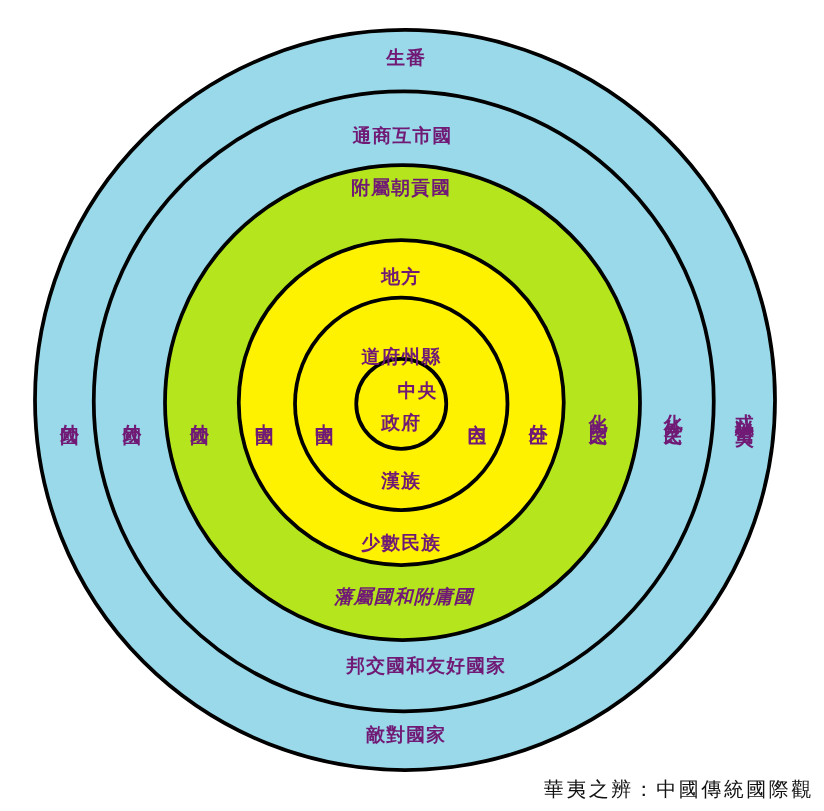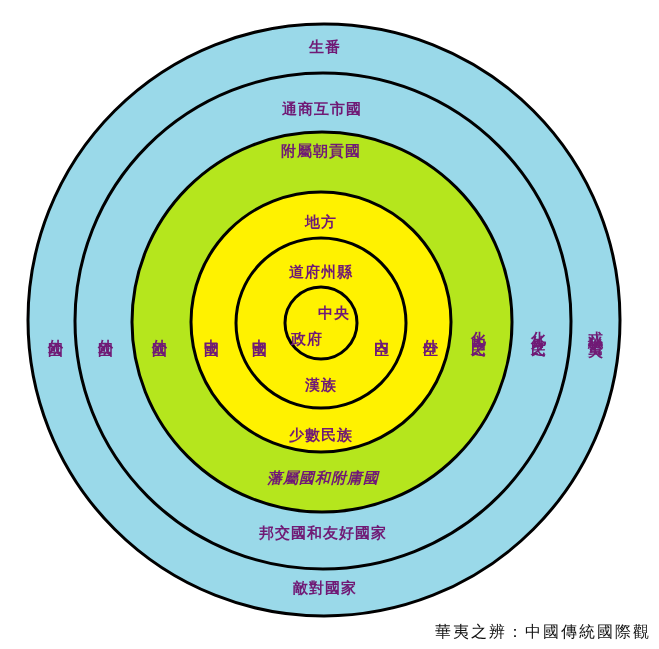--- a/index.html
+++ b/index.html
@@ -20,29 +20,29 @@
   <circle cx="322" cy="322" r="190" fill="#B5E61D" stroke="#000" stroke-width="3"></circle>
   <circle cx="321" cy="322" r="130" fill="#FFF200" stroke="#000" stroke-width="3"></circle>
   <circle cx="321" cy="323" r="85" fill="#FFF200" stroke="#000" stroke-width="3"></circle>
   <circle cx="321" cy="323" r="36" fill="#FFF200" stroke="#000" stroke-width="3"></circle>
 </svg>
 
 <div class="lbl" style="left:325px;top:47px;">生番</div>
 <div class="lbl" style="left:322px;top:109px;">通商互市國</div>
 <div class="lbl" style="left:321px;top:151px;">附屬朝貢國</div>
 <div class="lbl" style="left:321px;top:222px;">地方</div>
-<div class="lbl" style="left:321px;top:272px;">道府州縣</div>
+<div class="lbl" style="left:321px;top:286px;">道府州縣</div>
 
 <div class="lbl" style="left:334px;top:313px;">中央</div>
-<div class="lbl" style="left:307px;top:339px;">政府</div>
+<div class="lbl" style="left:321px;top:339px;">政府</div>
 
 <div class="lbl" style="left:321px;top:385px;">漢族</div>
 <div class="lbl" style="left:321px;top:435px;">少數民族</div>
 <div class="lbl" style="left:323px;top:478px;font-style:italic;">藩屬國和附庸國</div>
-<div class="lbl" style="left:323px;top:533px;">邦交國和友好國家</div>
+<div class="lbl" style="left:341px;top:533px;">邦交國和友好國家</div>
 <div class="lbl" style="left:325px;top:588px;">敵對國家</div>
 
 <div class="lbl v" style="left:55px;top:331px;">外國</div>
 <div class="lbl v" style="left:105px;top:331px;">外國</div>
 <div class="lbl v" style="left:159px;top:331px;">外國</div>
 <div class="lbl v" style="left:211px;top:331px;">中國</div>
 <div class="lbl v" style="left:259px;top:331px;">中國</div>
 
 <div class="lbl v" style="left:381px;top:331px;">內臣</div>
 <div class="lbl v" style="left:430px;top:331px;">外臣</div>

